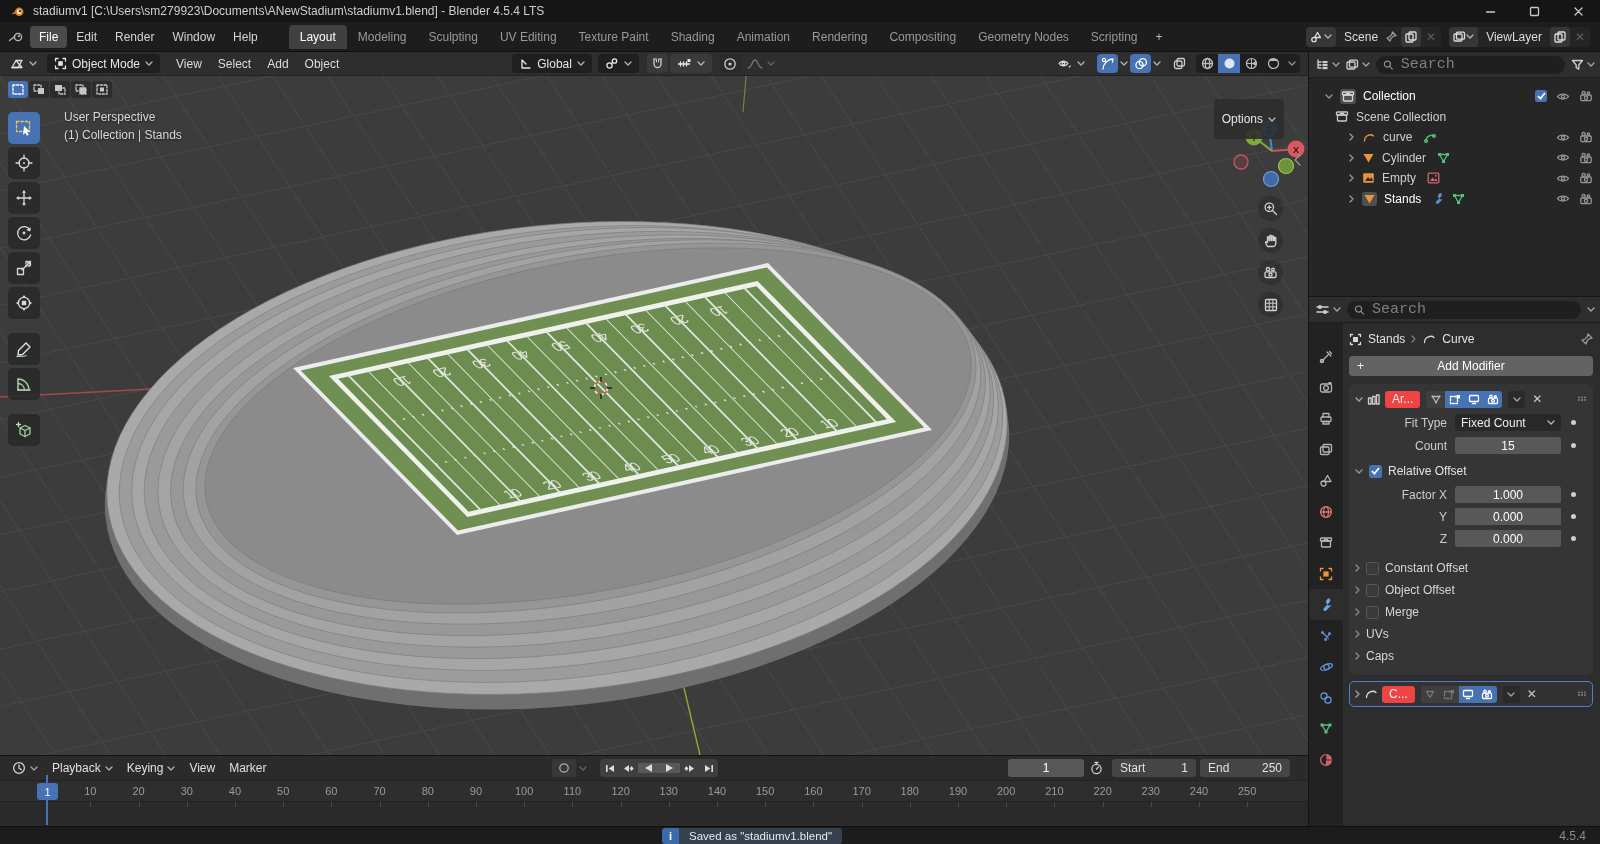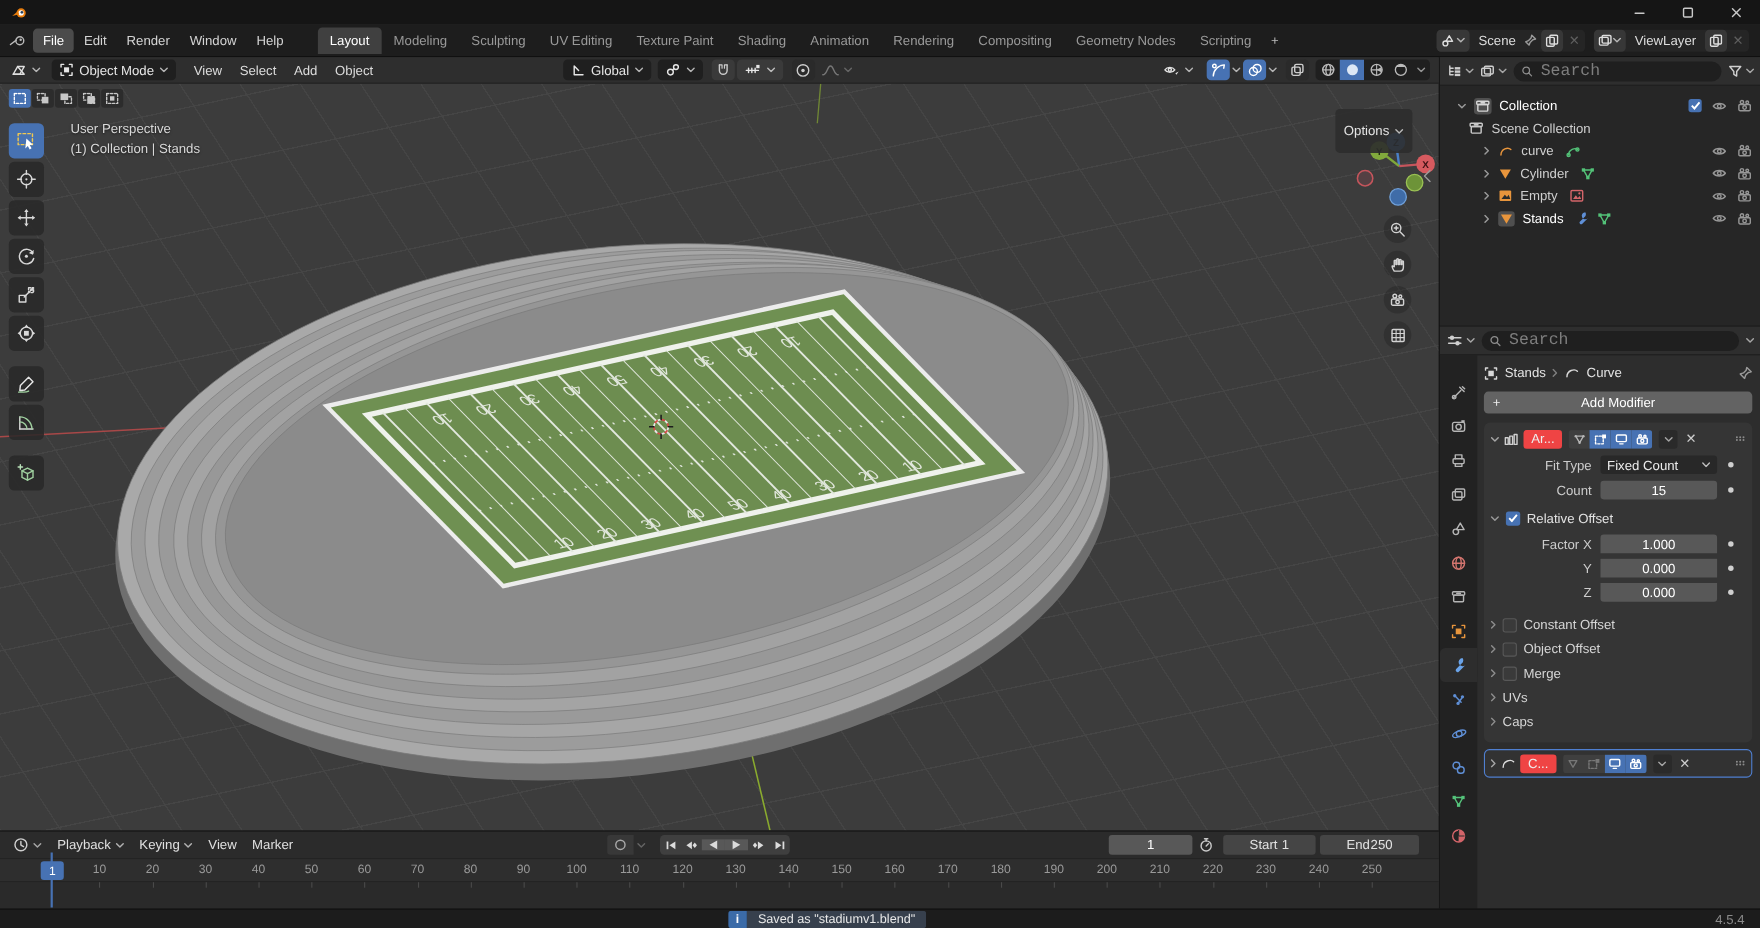--- a/index.html
+++ b/index.html
@@ -109,21 +109,21 @@
             display:flex;align-items:center;gap:4px;padding:0 5px}
   
   #timeline{position:absolute;left:0;top:755px;width:1308px;height:71px;background:#2b2b2b;border-top:1px solid #141414;box-sizing:border-box}
   #tlh{position:relative;height:24px;display:flex;align-items:center}
   #tlh .menus{display:flex;align-items:center;margin-left:6px;gap:2px}
   .tl-abs{position:absolute;top:3px;display:flex;align-items:center}
   .mediagrp{display:flex;background:#3f3f3f;border-radius:4px;overflow:hidden;height:18px}
   .mbtn{width:19px;display:flex;align-items:center;justify-content:center;color:#dcdcdc}
   .mbtn.big{background:#585858;width:21px}
   .framefield{width:76px;height:18px;background:#585858;border-radius:3px;display:flex;align-items:center;justify-content:center;color:#fff}
-  .sefield{height:18px;background:#454545;border-radius:3px;display:flex;align-items:center;justify-content:space-between;color:#e2e2e2;padding:0 24px;box-sizing:border-box}
+  .sefield{height:18px;background:#454545;border-radius:3px;display:flex;align-items:center;justify-content:space-between;color:#e2e2e2;padding:0 8px;box-sizing:border-box}
   #ruler{position:relative;height:22px;background:#2e2e2e;border-top:1px solid #232323;border-bottom:1px solid #232323;box-sizing:border-box}
   .rnum{position:absolute;top:4px;transform:translateX(-50%);font-size:11px;color:#9a9a9a}
   #track{position:relative;height:23px;background:#2a2a2a}
   .rtick{position:absolute;top:0;width:1px;height:5px;background:#4a4a4a}
   #playhead{position:absolute;left:37px;top:2px;width:21px;height:17px;background:#4772b3;border-radius:3px;
             display:flex;align-items:center;justify-content:center;color:#fff;font-size:11px;z-index:3}
   #playline{position:absolute;left:46px;top:19px;width:2px;height:50px;background:#4772b3;z-index:2}
   
   #statusbar{position:absolute;left:0;top:826px;width:1600px;height:18px;background:#1c1c1c;border-top:1px solid #101010;box-sizing:border-box}
   #savedchip{position:absolute;left:662px;top:1px;height:16px;display:flex;border-radius:3px;overflow:hidden;font-size:11.5px}
@@ -136,20 +136,21 @@
 
 <div id="titlebar">
   <span class="tlogo">
     <svg width="15" height="11" viewBox="0 0 15 11">
         <circle cx="9.2" cy="5.8" r="4.2" fill="#e87d0d"></circle>
         <circle cx="9.2" cy="5.8" r="2.4" fill="#fff"></circle>
         <circle cx="9.9" cy="5.2" r="1.2" fill="#27415f"></circle>
         <path d="M1 8.5 L6 4.5 L7.5 7 Z" fill="#e87d0d"></path>
       </svg>
   </span>
+  <span>stadiumv1 [C:\Users\sm279923\Documents\ANewStadium\stadiumv1.blend] - Blender 4.5.4 LTS</span>
   <div class="wbtns">
     <span class="wbtn">
         <svg class="i" width="11" height="11" viewBox="0 0 11 11">
           <path d="M1.5 6h8"></path>
         </svg>
       </span>
     <span class="wbtn">
         <svg class="i" width="11" height="11" viewBox="0 0 11 11">
           <rect x="1.5" y="1.5" width="8" height="8" rx="1"></rect>
         </svg>

